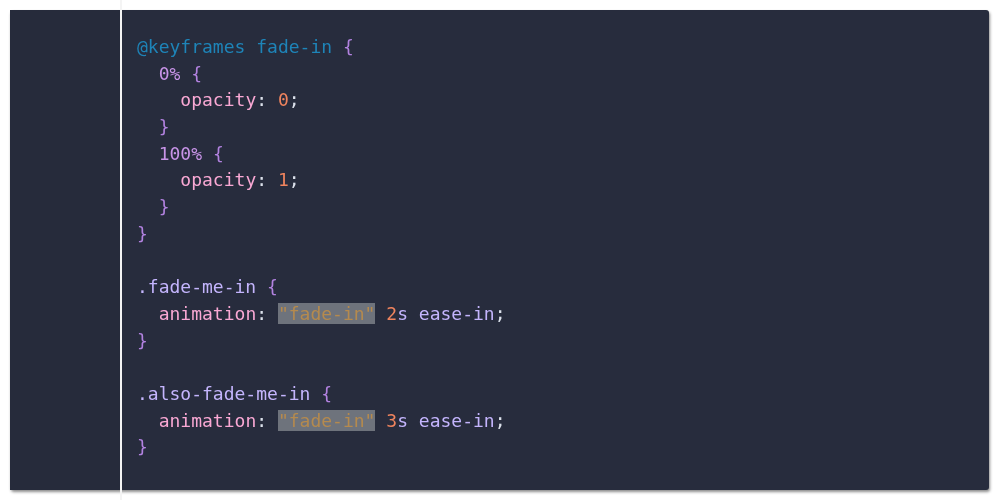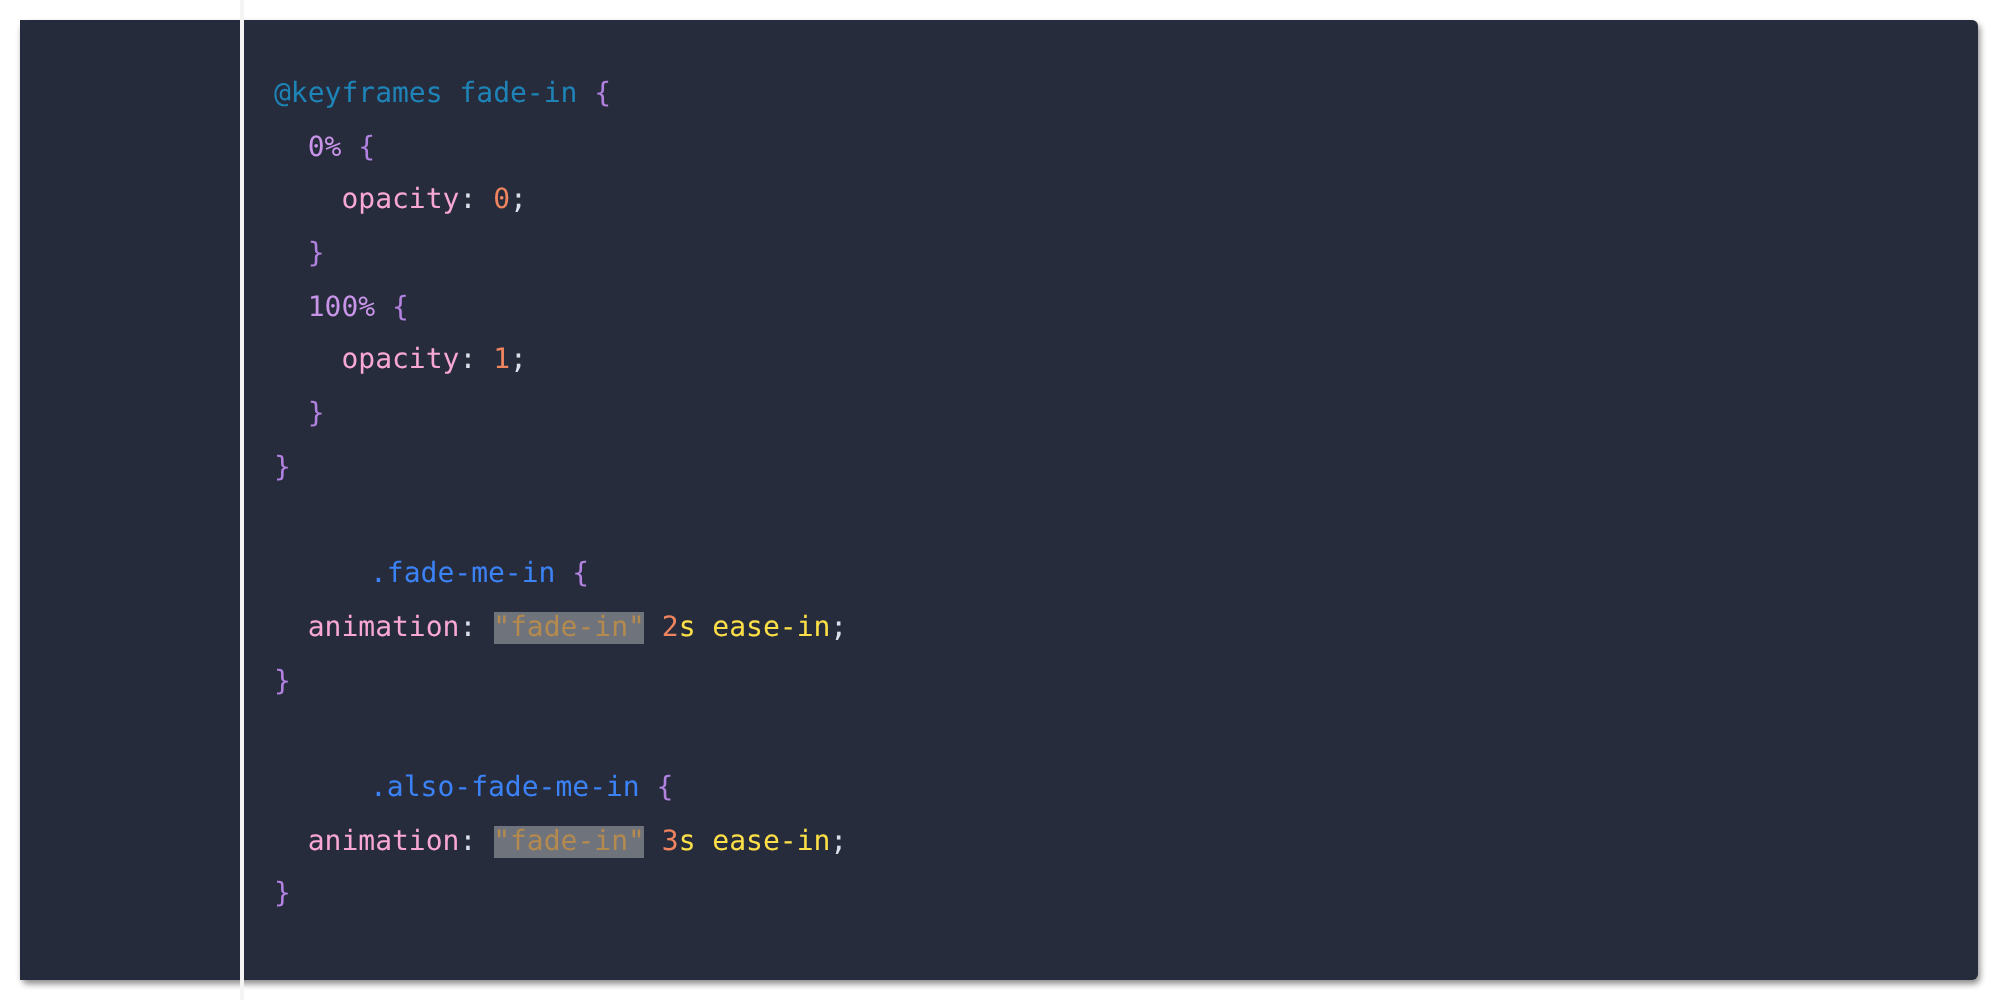--- a/index.html
+++ b/index.html
@@ -15,33 +15,33 @@
     .gutter {
       position: absolute; left: 0; top: 0; width: 110px; height: 100%;
       background: #262b3b;
     }
     .gutter-line {
       position: absolute; left: 110px; top: -10px; width: 2px; height: 500px;
       background: #f4f4f4;
     }
     .code {
       position: absolute; left: 127px; top: 24px; margin: 0;
-      font-size: 14px; line-height: 26.7px; color: #d8dde8; white-space: pre;
+      font-size: 18px; line-height: 26.7px; color: #d8dde8; white-space: pre;
       font-family: "DejaVu Sans Mono", "Liberation Mono", monospace;
     }
     .line { display: block; height: 26.7px; }
     .at { color: #1e84b8; }
     .brace { color: #b282e0; }
-    .sel { color: #3b82f6; margin-left: 48px; }
+    .sel { color: #c4b5fd; }
     .pct { color: #c894e8; }
     .prop { color: #f9a8d4; }
     .punc { color: #dce2ec; }
     .num { color: #f0845e; }
     .str { color: #b58a4e; background: #6e737c; }
-    .plain { color: #fde047; }
+    .plain { color: #c4b5fd; }
   </style>
 </head>
 <body>
 
 <div class="panel">
   <div class="gutter"></div>
   <div class="gutter-line"></div>
   <pre class="code" id="code"><span class="line"><span></span><span class="at">@keyframes fade-in</span><span class="plain"> </span><span class="brace">{</span></span><span class="line"><span>  </span><span class="pct">0%</span><span class="plain"> </span><span class="brace">{</span></span><span class="line"><span>    </span><span class="prop">opacity</span><span class="punc">: </span><span class="num">0</span><span class="punc">;</span></span><span class="line"><span>  </span><span class="brace">}</span></span><span class="line"><span>  </span><span class="pct">100%</span><span class="plain"> </span><span class="brace">{</span></span><span class="line"><span>    </span><span class="prop">opacity</span><span class="punc">: </span><span class="num">1</span><span class="punc">;</span></span><span class="line"><span>  </span><span class="brace">}</span></span><span class="line"><span></span><span class="brace">}</span></span><span class="line"><span></span></span><span class="line"><span></span><span class="sel">.fade-me-in</span><span class="plain"> </span><span class="brace">{</span></span><span class="line"><span>  </span><span class="prop">animation</span><span class="punc">: </span><span class="str">"fade-in"</span><span class="plain"> </span><span class="num">2</span><span class="plain">s ease-in</span><span class="punc">;</span></span><span class="line"><span></span><span class="brace">}</span></span><span class="line"><span></span></span><span class="line"><span></span><span class="sel">.also-fade-me-in</span><span class="plain"> </span><span class="brace">{</span></span><span class="line"><span>  </span><span class="prop">animation</span><span class="punc">: </span><span class="str">"fade-in"</span><span class="plain"> </span><span class="num">3</span><span class="plain">s ease-in</span><span class="punc">;</span></span><span class="line"><span></span><span class="brace">}</span></span></pre>
 </div>
 

